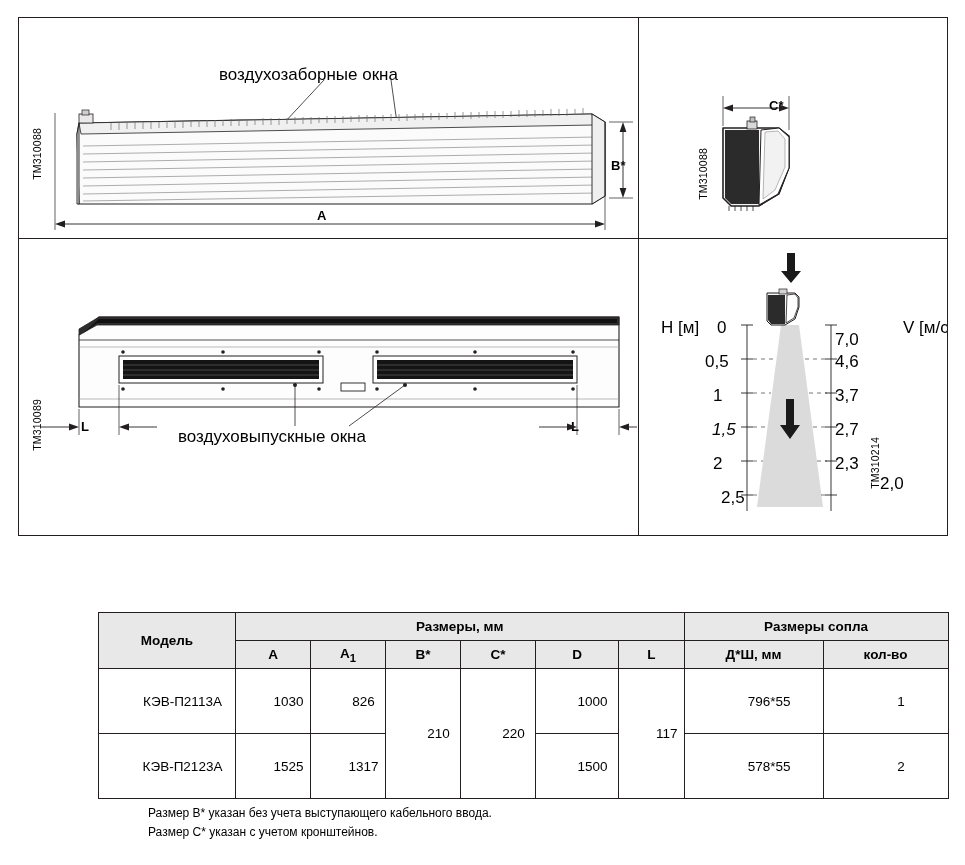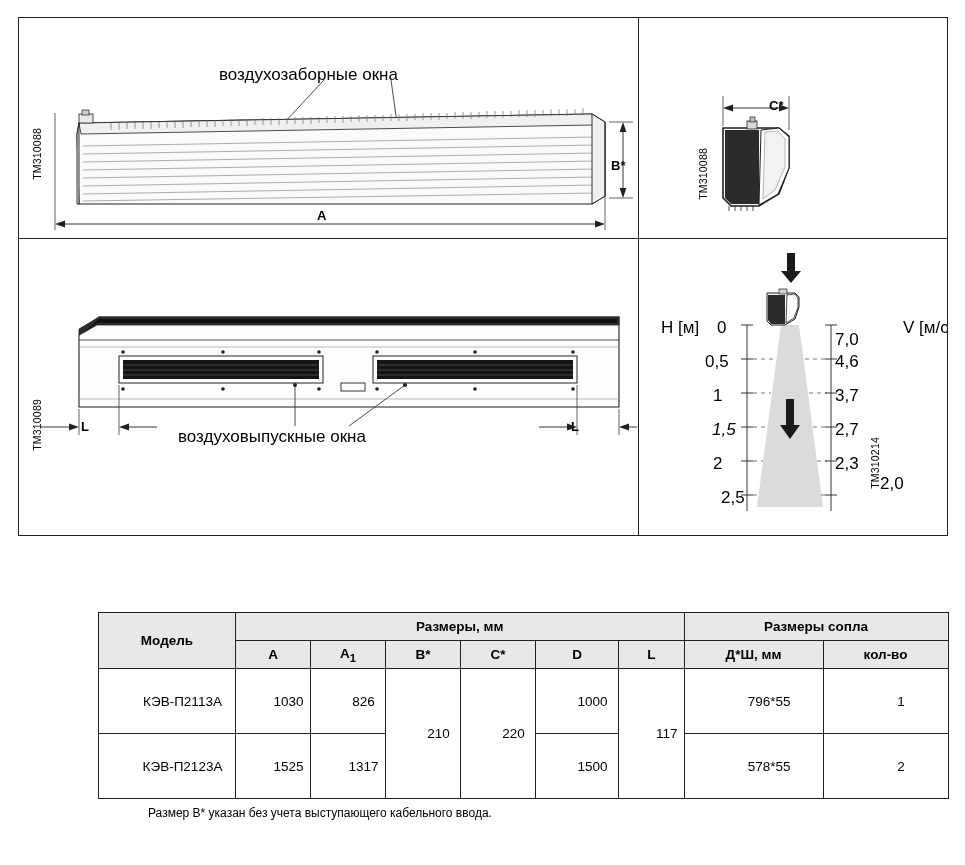--- a/index.html
+++ b/index.html
@@ -448,15 +448,16 @@
           <td>1500</td>
           <td>578*55</td>
           <td>2</td>
         </tr>
       </tbody>
     </table>
   </div>
 
   <div class="notes">
     <div>Размер B* указан без учета выступающего кабельного ввода.</div>
+    <div>Размер C* указан с учетом кронштейнов.</div>
   </div>
 
 </div>
 
 </body></html>

